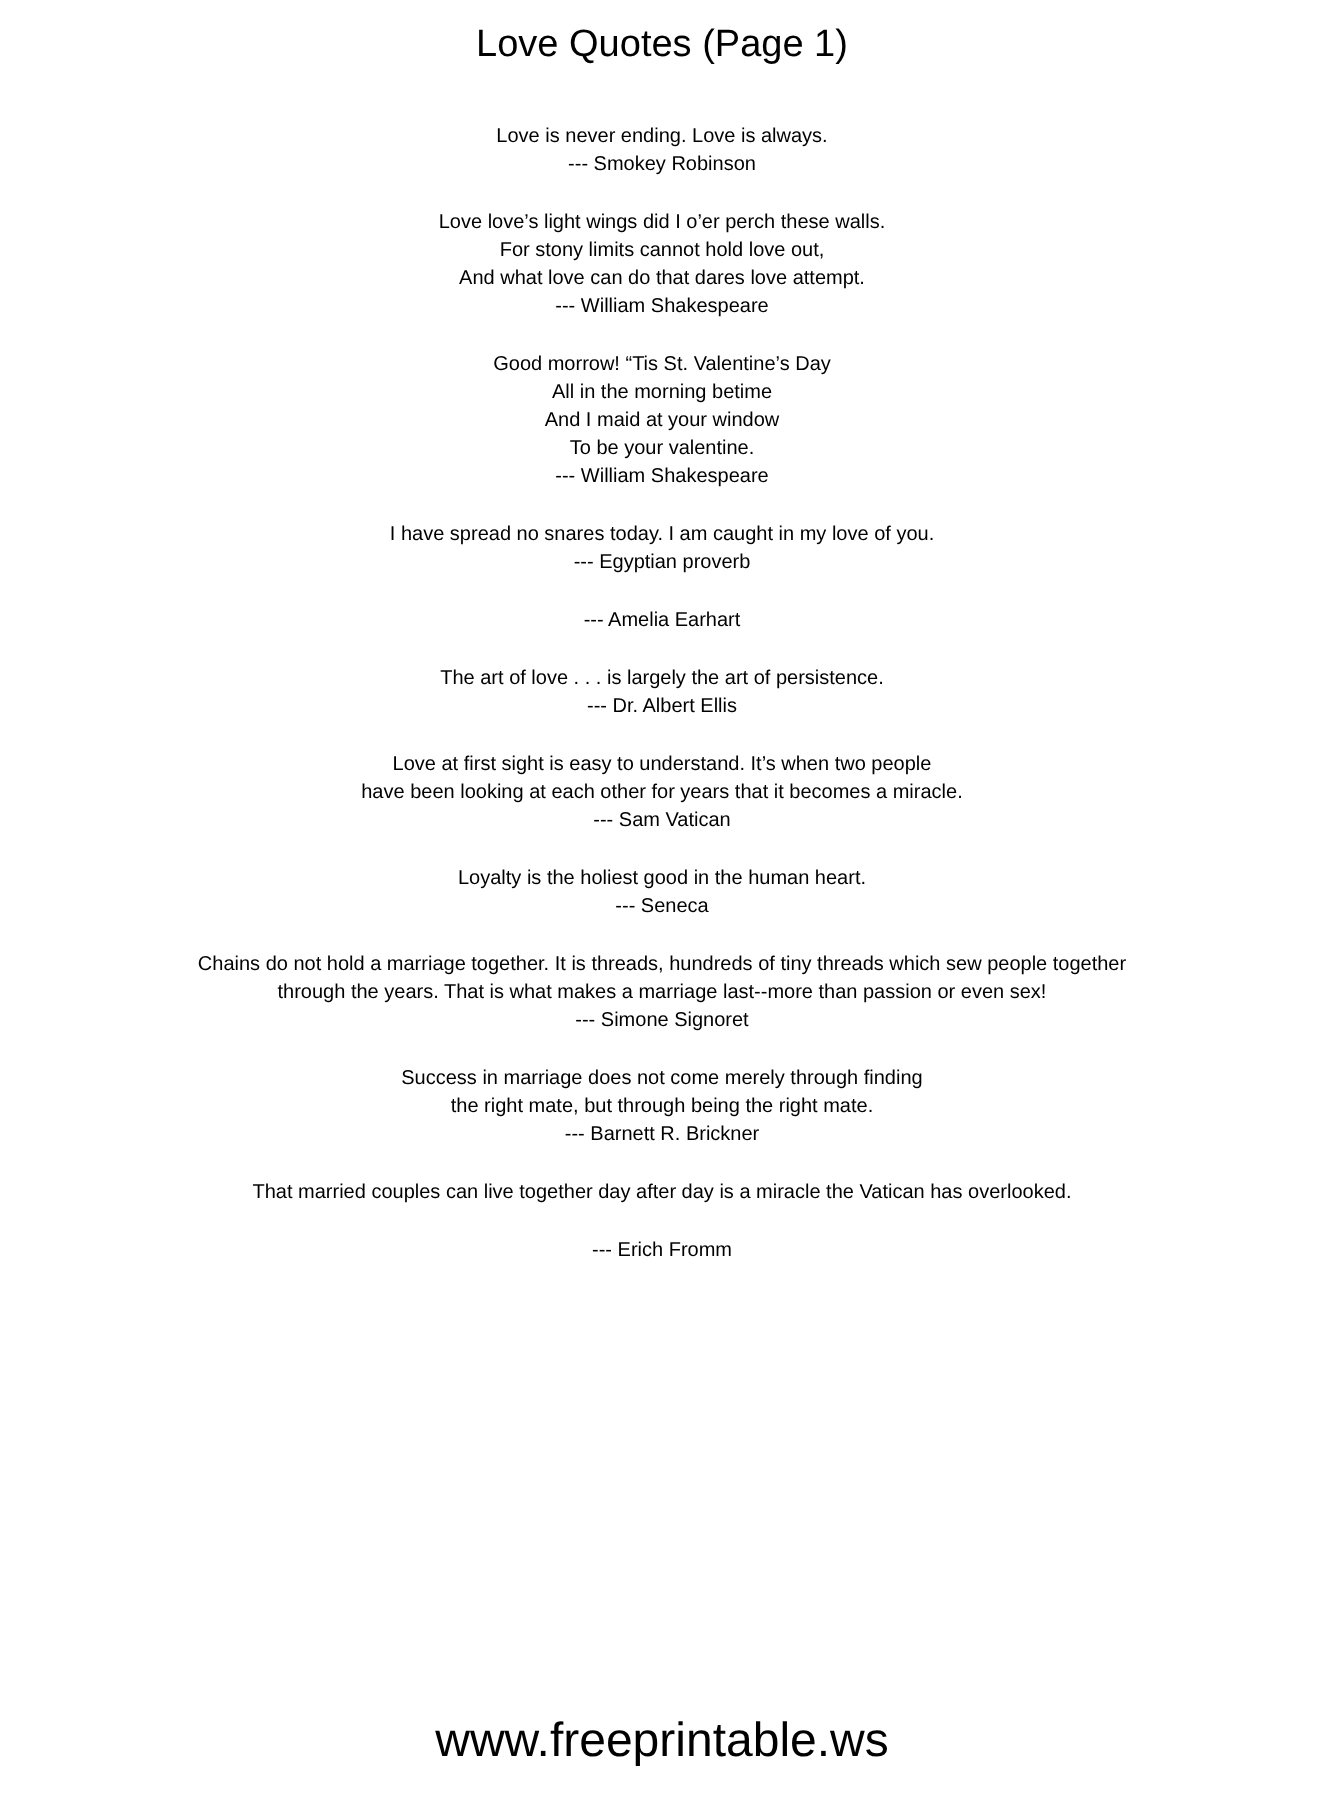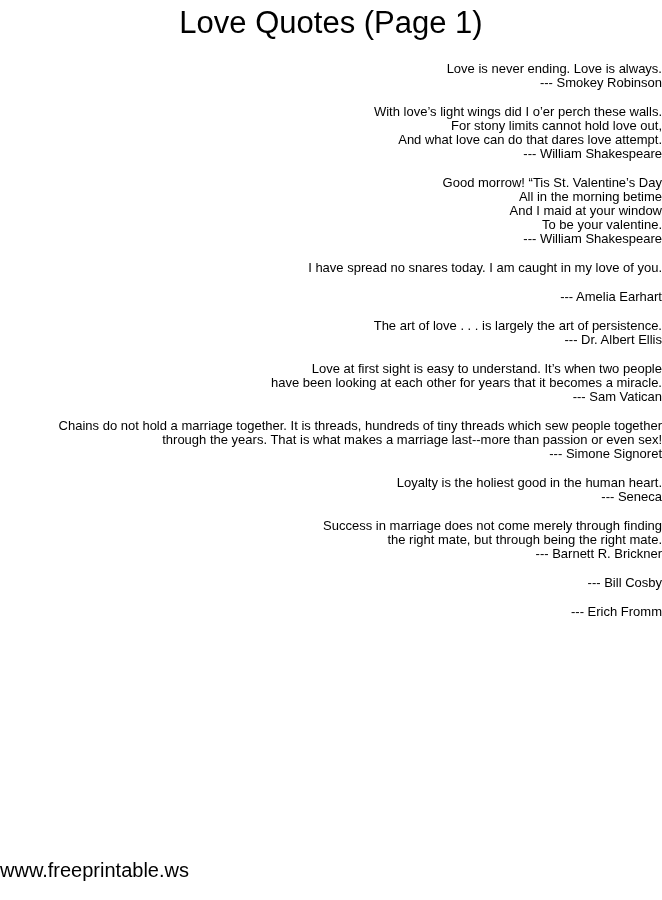--- a/index.html
+++ b/index.html
@@ -9,118 +9,119 @@
   }
   body {
     width: 662px;
     height: 900px;
     position: relative;
     color: #000000;
     font-family: "Liberation Sans", sans-serif;
     overflow: hidden;
   }
   .page-title {
-    font-size: 31px;
+    font-size: 19px;
     font-weight: 400;
     line-height: 29px;
     text-align: center;
     margin: 8px 0 0 0;
   }
   .quote-list {
     margin-top: 25px;
-    font-size: 13px;
+    font-size: 10px;
     line-height: 14px;
-    text-align: right;
+    text-align: center;
   }
   .quote {
     margin-bottom: 15px;
   }
   .quote-text {
     white-space: pre-line;
   }
   .quote-author {
     white-space: pre-line;
   }
   .footer-url {
     position: absolute;
     top: 860px;
     left: 0;
     width: 100%;
-    text-align: left;
-    font-size: 20px;
+    text-align: center;
+    font-size: 24px;
     line-height: 21px;
   }
 </style>
 </head>
 <body>
 
 <main>
   <h1 class="page-title">Love Quotes (Page 1)</h1>
 
   <section class="quote-list" id="quote-list">
   <div class="quote">
     <div class="quote-text">Love is never ending. Love is always.</div>
     <div class="quote-author">--- Smokey Robinson</div>
   </div>
 
 
   <div class="quote">
-    <div class="quote-text">With love’s light wings did I o’er perch these walls.
+    <div class="quote-text">Love love’s light wings did I o’er perch these walls.
 For stony limits cannot hold love out,
 And what love can do that dares love attempt.</div>
     <div class="quote-author">--- William Shakespeare</div>
   </div>
 
   <div class="quote">
     <div class="quote-text">Good morrow! “Tis St. Valentine’s Day
 All in the morning betime
 And I maid at your window
 To be your valentine.</div>
     <div class="quote-author">--- William Shakespeare</div>
   </div>
 
   <div class="quote">
     <div class="quote-text">I have spread no snares today. I am caught in my love of you.</div>
+    <div class="quote-author">--- Egyptian proverb</div>
   </div>
 
   <div class="quote">
     <div class="quote-author">--- Amelia Earhart</div>
   </div>
 
   <div class="quote">
     <div class="quote-text">The art of love . . . is largely the art of persistence.</div>
     <div class="quote-author">--- Dr. Albert Ellis</div>
   </div>
 
   <div class="quote">
     <div class="quote-text">Love at first sight is easy to understand. It’s when two people
 have been looking at each other for years that it becomes a miracle.</div>
     <div class="quote-author">--- Sam Vatican</div>
   </div>
 
   <div class="quote">
+    <div class="quote-text">Loyalty is the holiest good in the human heart.</div>
+    <div class="quote-author">--- Seneca</div>
+  </div>
+
+  <div class="quote">
     <div class="quote-text">Chains do not hold a marriage together. It is threads, hundreds of tiny threads which sew people together
 through the years. That is what makes a marriage last--more than passion or even sex!</div>
     <div class="quote-author">--- Simone Signoret</div>
-  </div>
-
-  <div class="quote">
-    <div class="quote-text">Loyalty is the holiest good in the human heart.</div>
-    <div class="quote-author">--- Seneca</div>
   </div>
 
   <div class="quote">
     <div class="quote-text">Success in marriage does not come merely through finding
 the right mate, but through being the right mate.</div>
     <div class="quote-author">--- Barnett R. Brickner</div>
   </div>
 
 
   <div class="quote">
-    <div class="quote-author">--- Bill Cosby</div>
+    <div class="quote-text">That married couples can live together day after day is a miracle the Vatican has overlooked.</div>
   </div>
 
   <div class="quote">
     <div class="quote-author">--- Erich Fromm</div>
   </div>
 </section>
 
   <div class="footer-url">www.freeprintable.ws</div>
 </main>
 

